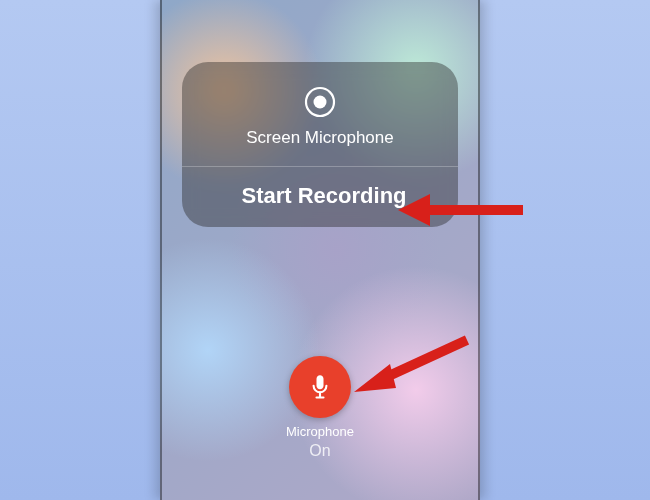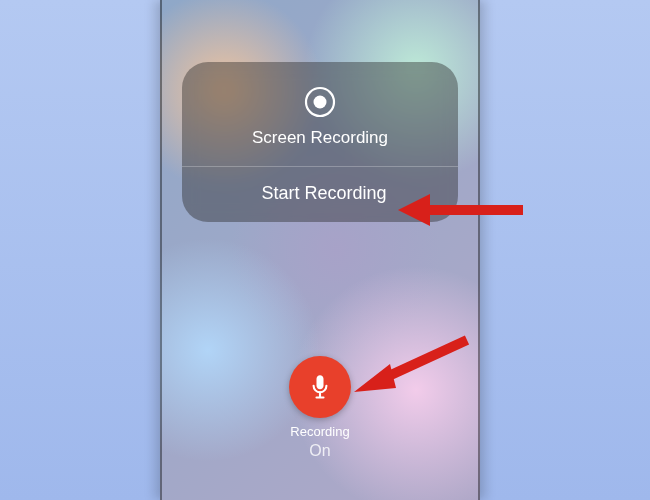--- a/index.html
+++ b/index.html
@@ -70,22 +70,22 @@
     .card-divider {
       height: 1px;
       background: rgba(255,255,255,0.25);
     }
     .card-bottom {
       padding: 16px 10px 18px 10px;
       text-align: center;
     }
     .start-btn {
       color: #fff;
-      font-size: 18px;
-      font-weight: 400;
+      font-size: 22px;
+      font-weight: 700;
       background: transparent;
       border: none;
       cursor: pointer;
       margin-left: 8px;
     }
     .mic-button {
       position: absolute;
       left: 50%;
       bottom: 82px;
       transform: translateX(-50%);
@@ -135,39 +135,39 @@
 <body>
 
 <div class="phone-frame">
 
   <div class="card">
     <div class="card-top">
       <svg class="rec-icon" viewBox="0 0 36 36">
         <circle class="outer" cx="18" cy="18" r="14"></circle>
         <circle class="inner" cx="18" cy="18" r="6.5"></circle>
       </svg>
-      <div class="card-title">Screen Recording</div>
+      <div class="card-title">Screen Microphone</div>
     </div>
     <div class="card-divider"></div>
     <div class="card-bottom">
       <button class="start-btn">Start Recording</button>
     </div>
   </div>
 
   <button class="mic-button">
     <svg viewBox="0 0 24 24">
       <path fill="#fff" d="M12 2c-1.66 0-3 1.34-3 3v6c0 1.66 1.34 3 3 3s3-1.34 3-3V5c0-1.66-1.34-3-3-3z"></path>
       <path fill="none" stroke="#fff" stroke-width="1.8" stroke-linecap="round" d="M6.5 11c0 3.04 2.46 5.5 5.5 5.5s5.5-2.46 5.5-5.5"></path>
       <line x1="12" y1="16.5" x2="12" y2="20.5" stroke="#fff" stroke-width="1.8" stroke-linecap="round"></line>
       <line x1="9" y1="21" x2="15" y2="21" stroke="#fff" stroke-width="1.8" stroke-linecap="round"></line>
     </svg>
   </button>
 
   <div class="mic-labels">
-    <div class="mic-label">Recording</div>
+    <div class="mic-label">Microphone</div>
     <div class="mic-status">On</div>
   </div>
 
 </div>
 
 <div class="arrow" style="left:398px; top:190px;">
   <svg width="130" height="40" viewBox="0 0 130 40">
     <line x1="125" y1="20" x2="28" y2="20" stroke="#d8201a" stroke-width="10"></line>
     <polygon points="0,20 32,4 32,36" fill="#d8201a"></polygon>
   </svg>

